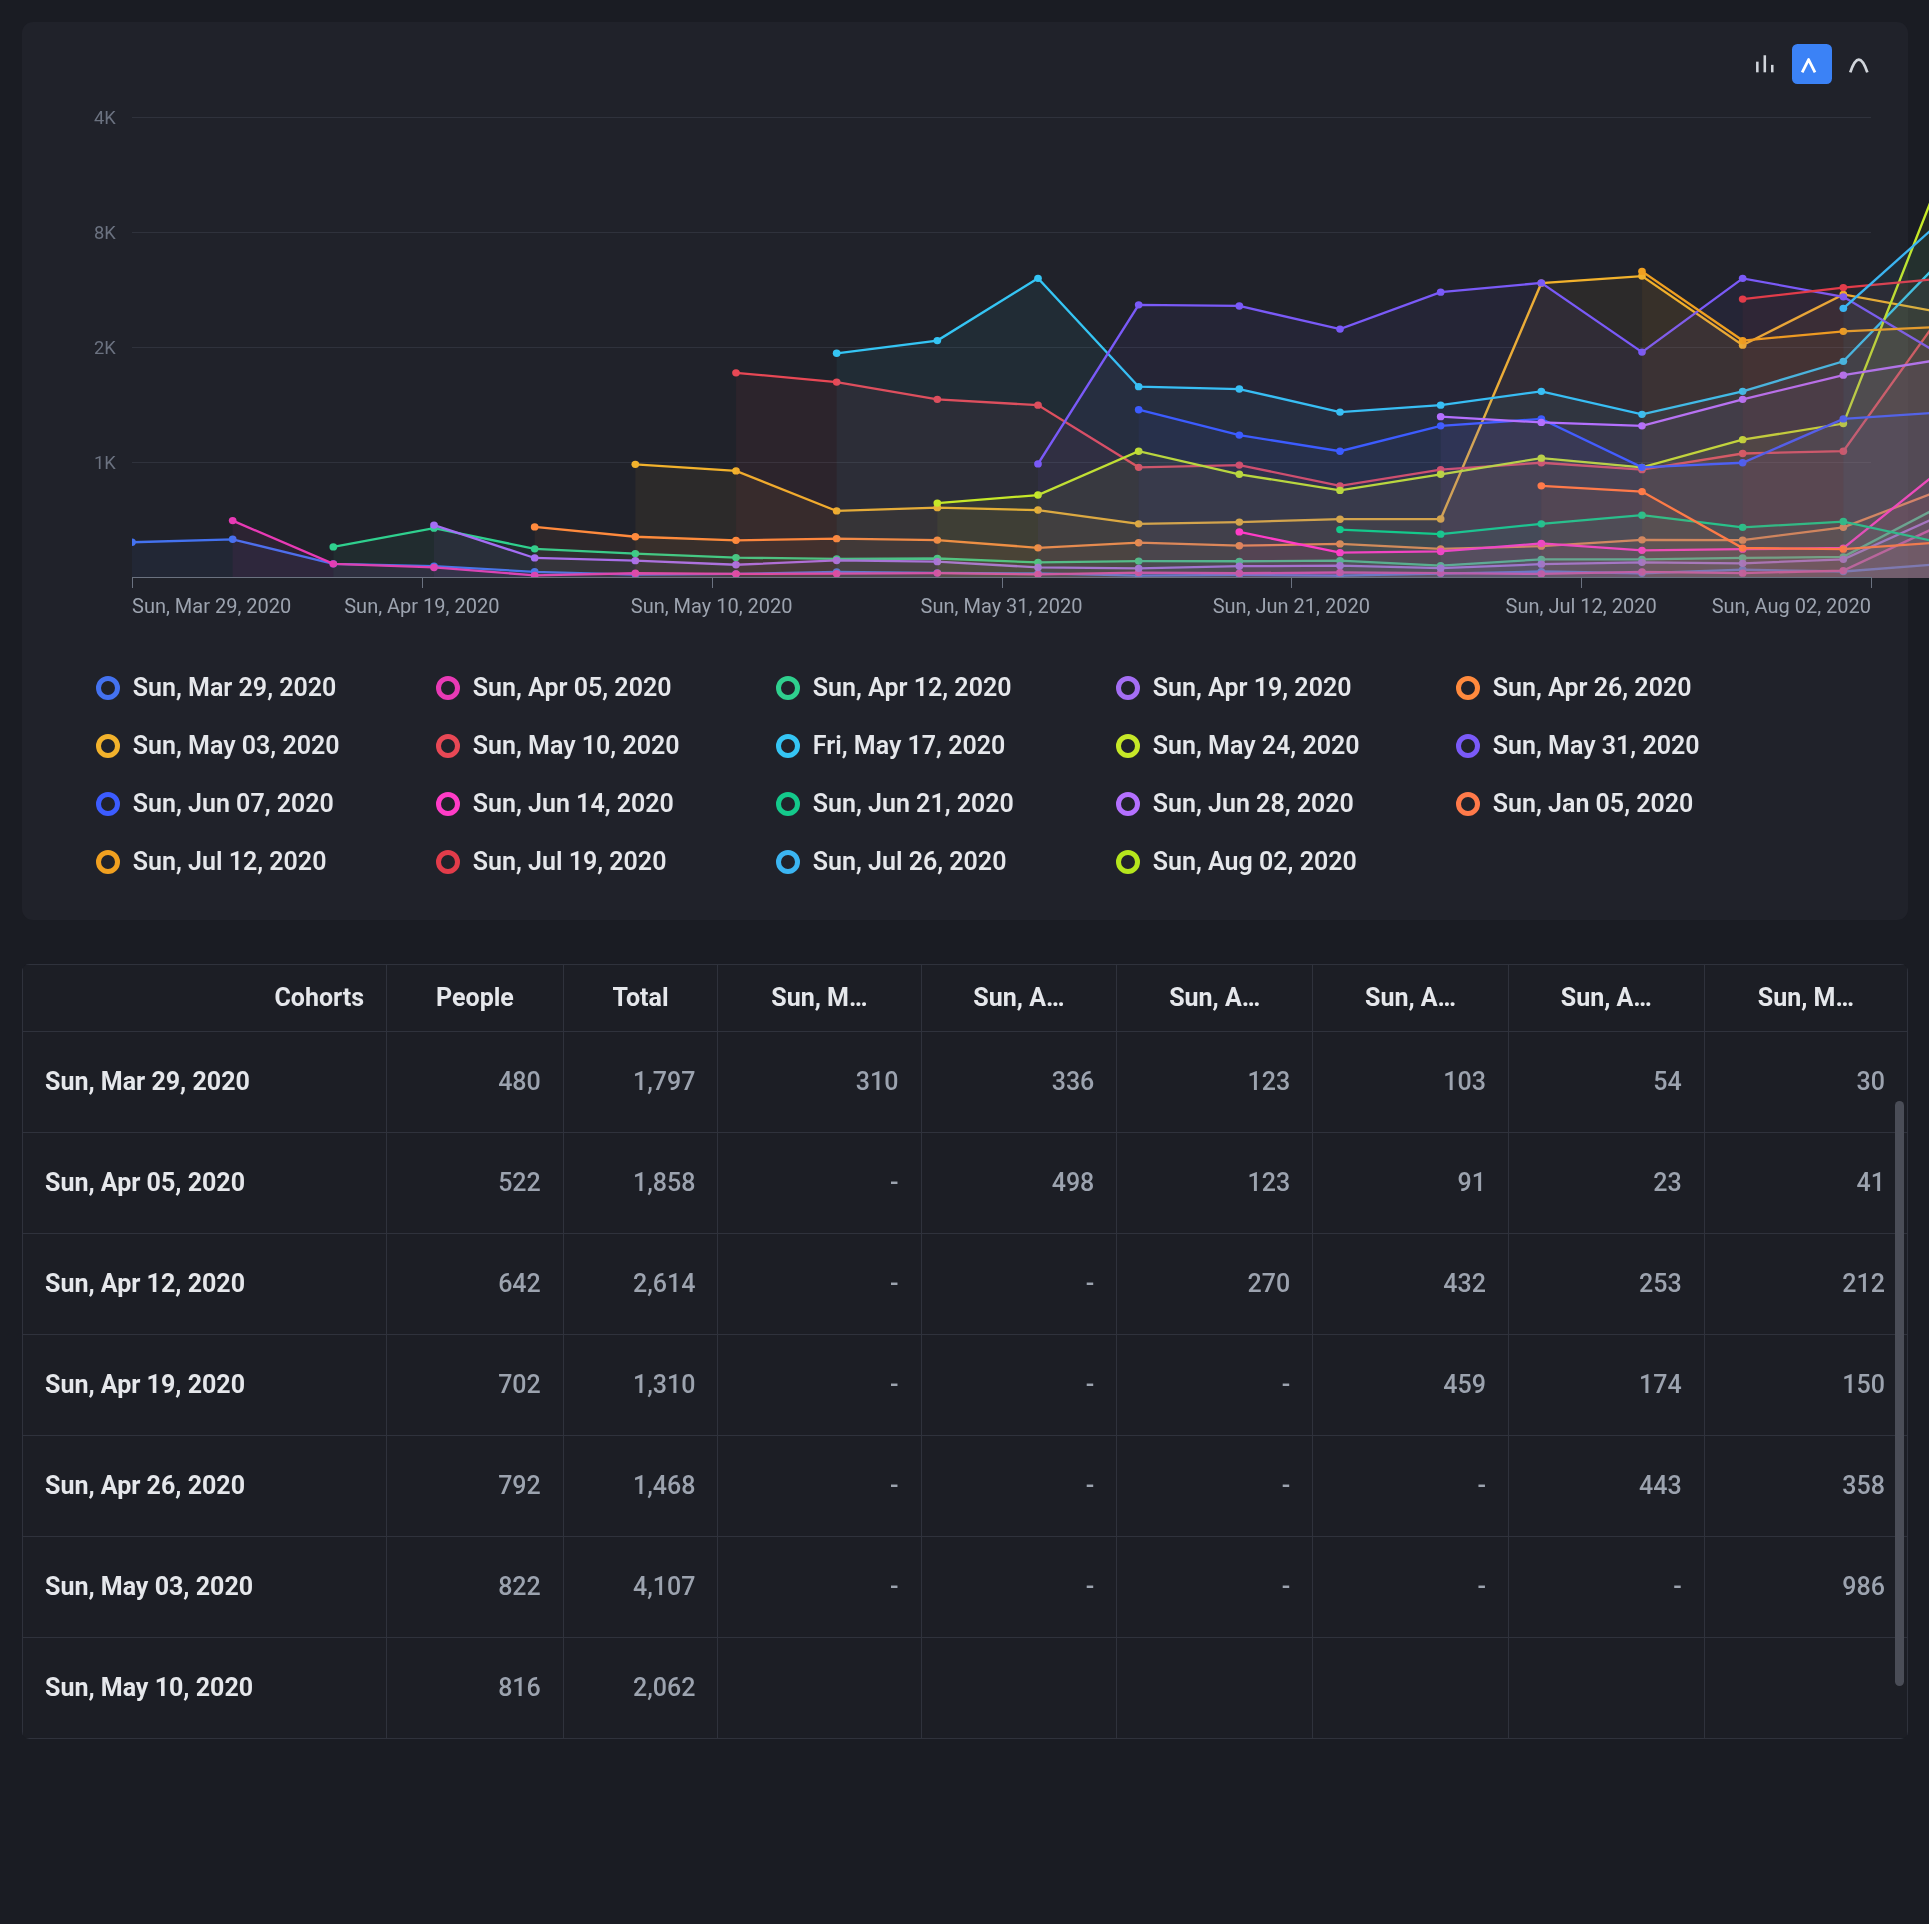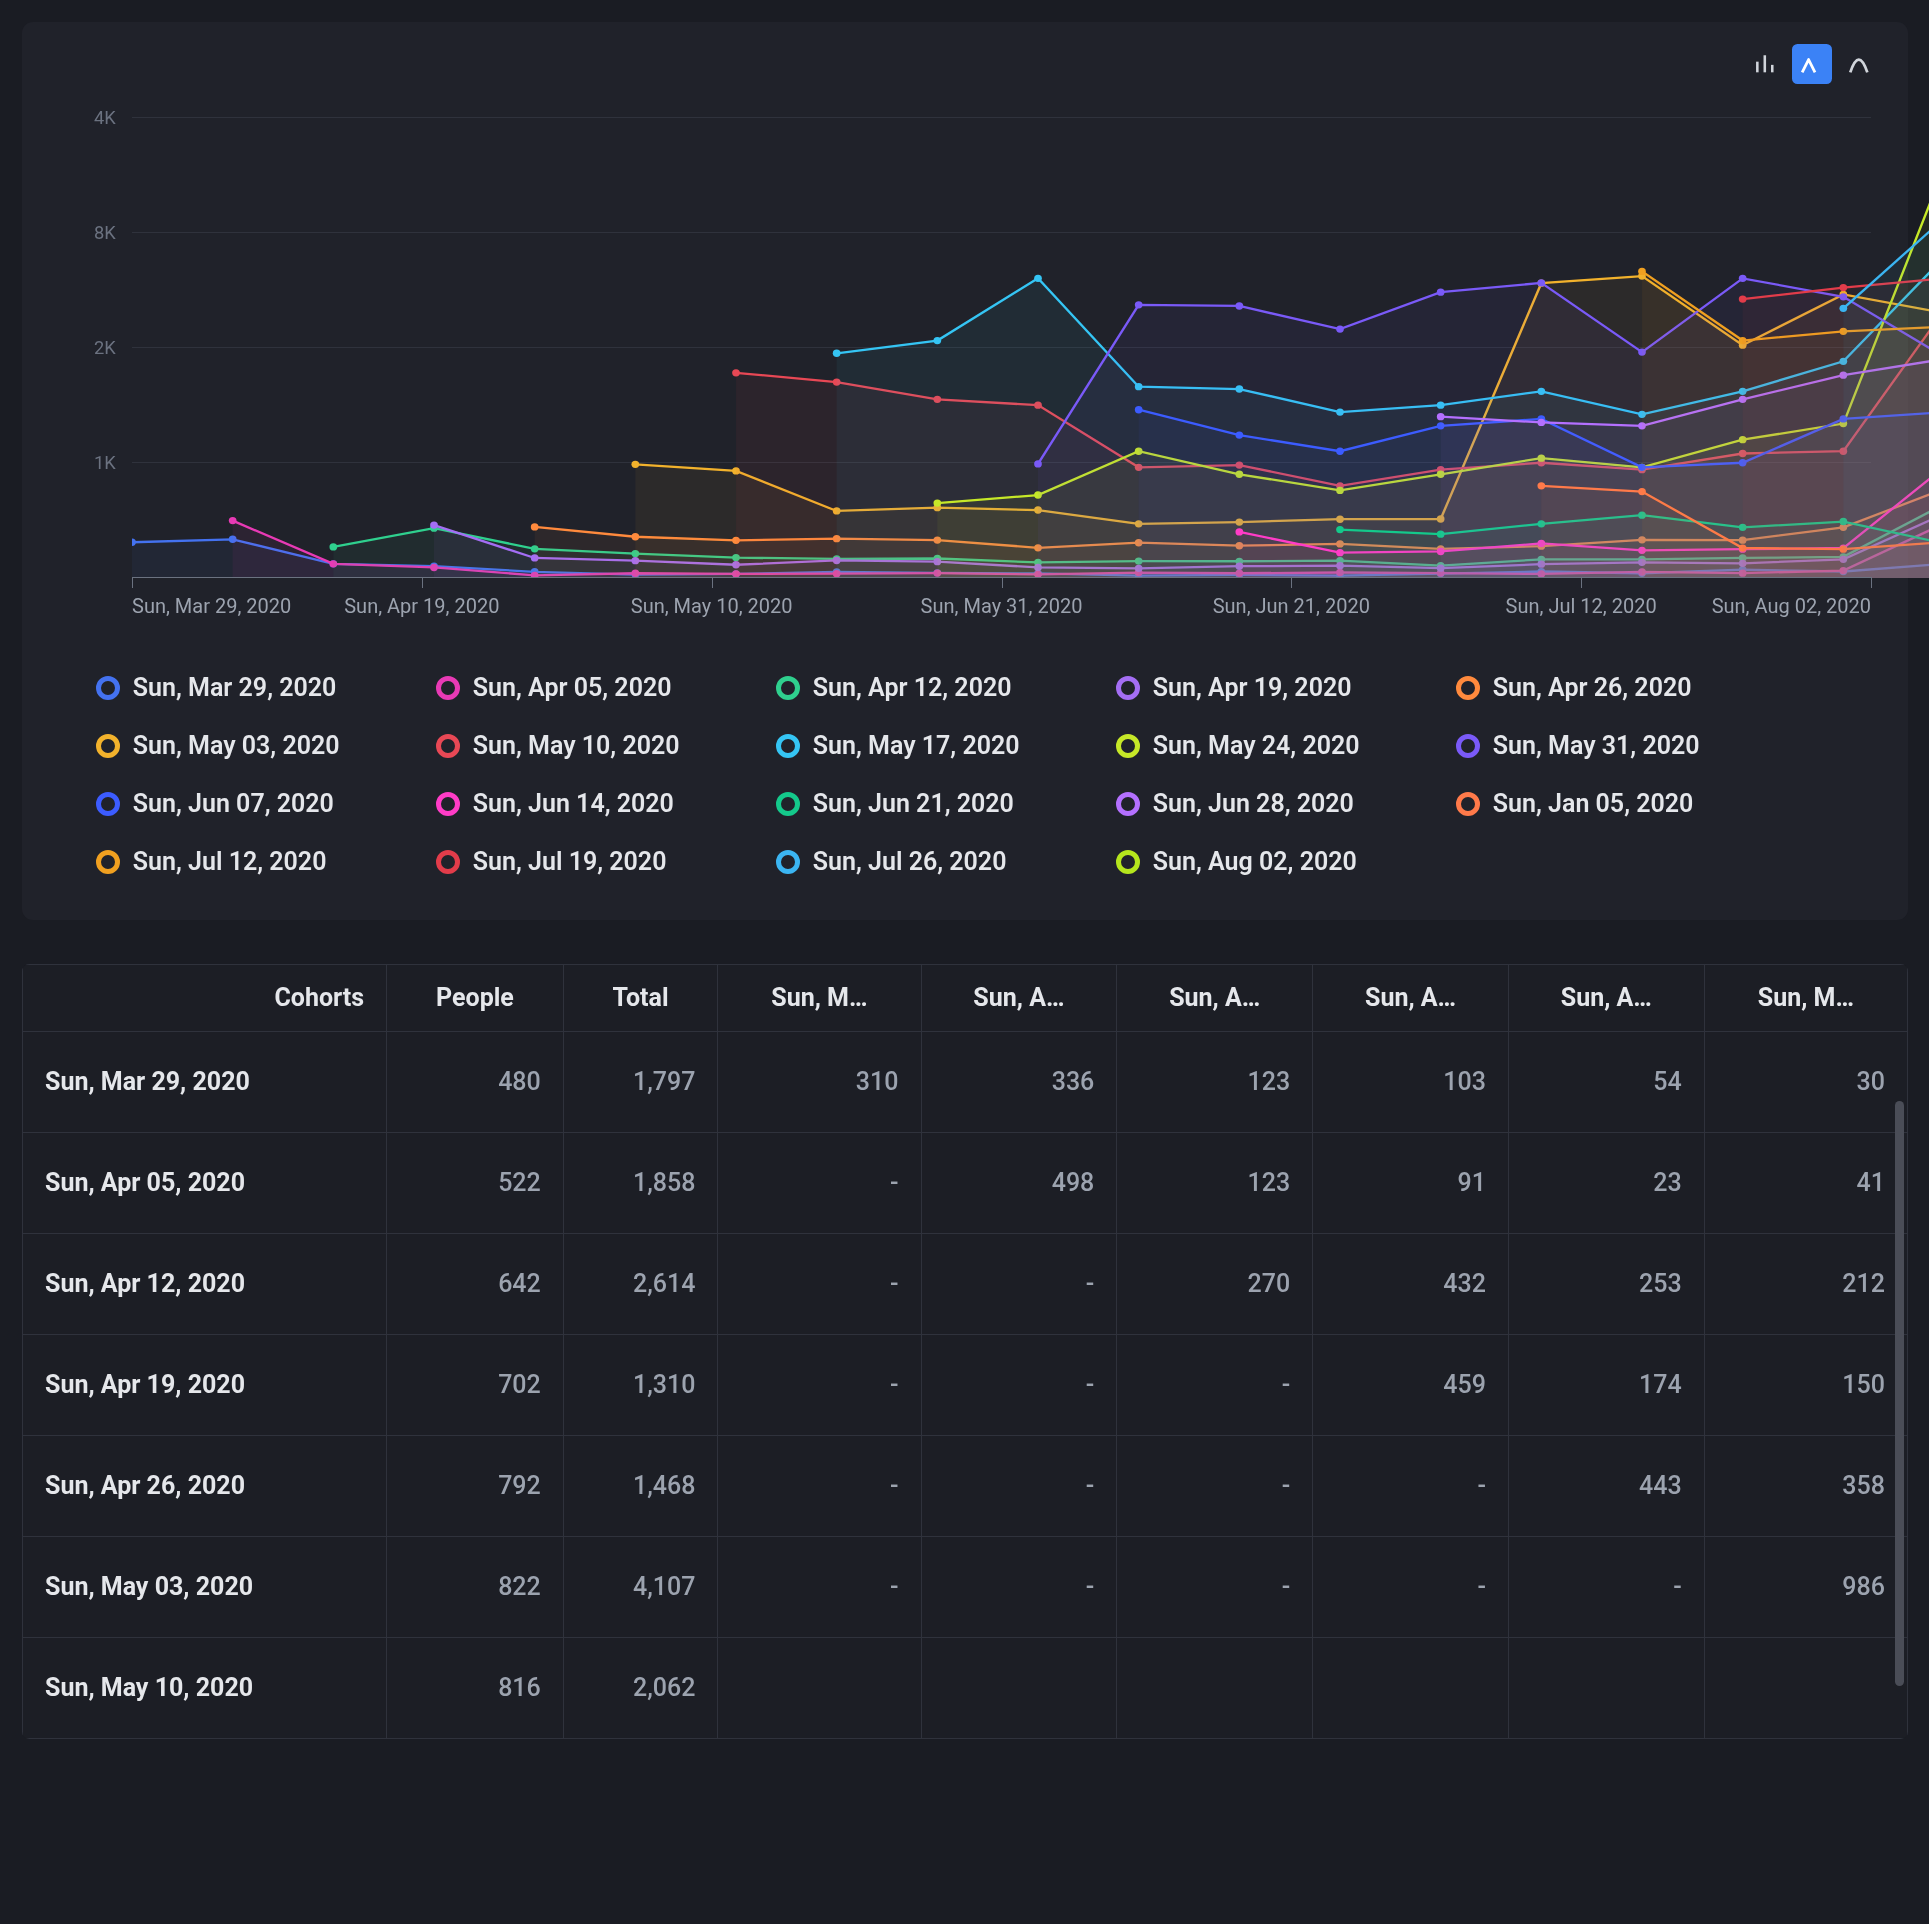--- a/index.html
+++ b/index.html
@@ -499,21 +499,21 @@
       <div class="legend-item">
         <div class="legend-marker" style="border-color: rgb(242, 178, 44); background: transparent;"></div>
         <span>Sun, May 03, 2020</span>
       </div>
       <div class="legend-item">
         <div class="legend-marker" style="border-color: rgb(232, 72, 85); background: transparent;"></div>
         <span>Sun, May 10, 2020</span>
       </div>
       <div class="legend-item">
         <div class="legend-marker" style="border-color: rgb(53, 197, 244); background: transparent;"></div>
-        <span>Sun, May 17, 2020</span>
+        <span>Fri, May 17, 2020</span>
       </div>
       <div class="legend-item">
         <div class="legend-marker" style="border-color: rgb(198, 232, 40); background: transparent;"></div>
         <span>Sun, May 24, 2020</span>
       </div>
       <div class="legend-item">
         <div class="legend-marker" style="border-color: rgb(122, 90, 248); background: transparent;"></div>
         <span>Sun, May 31, 2020</span>
       </div>
       <div class="legend-item">

